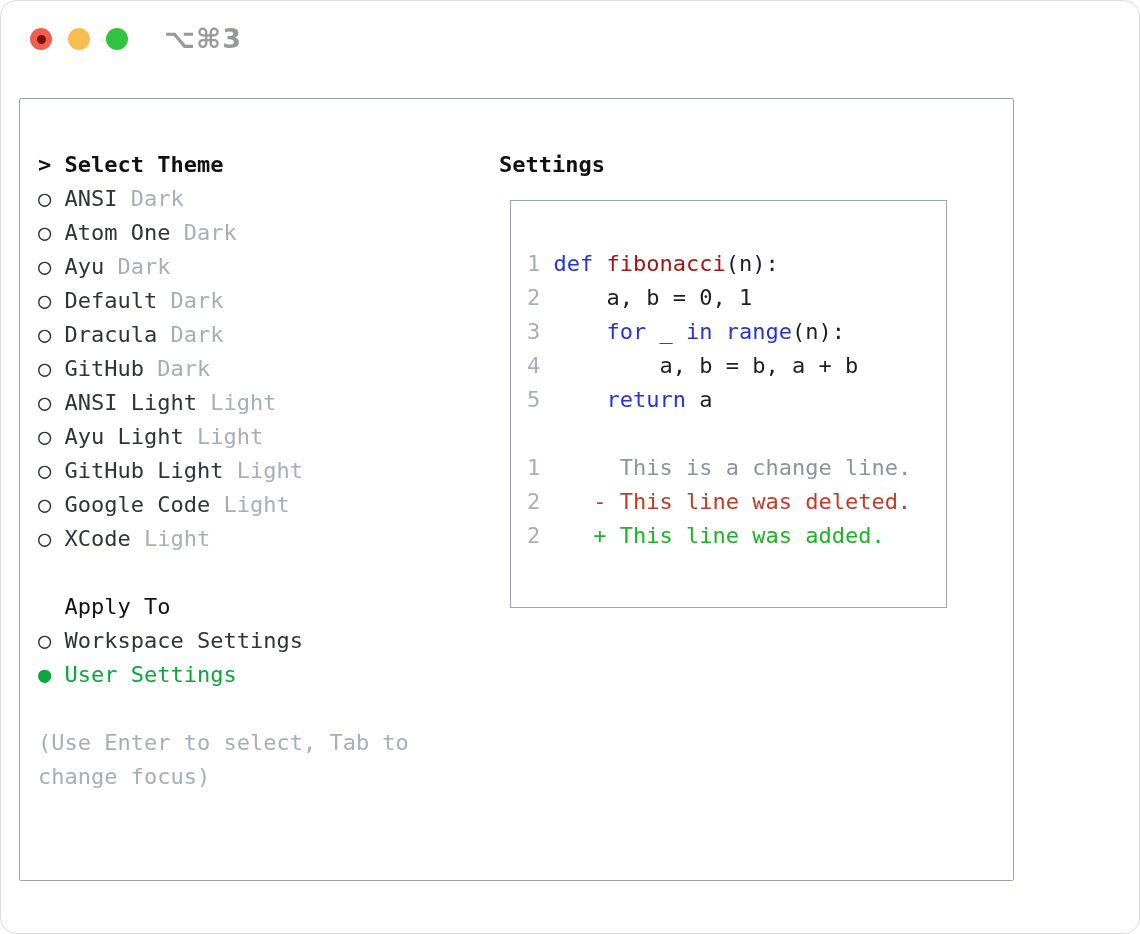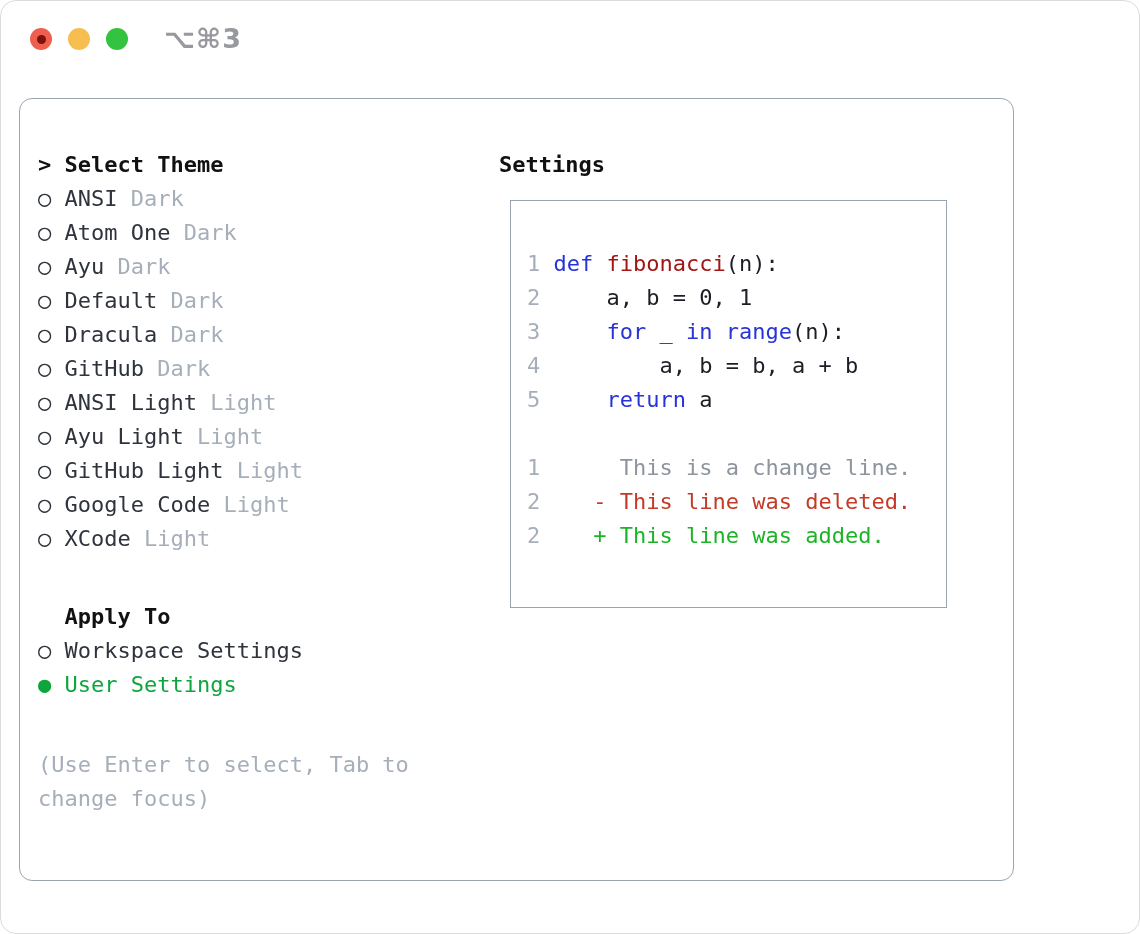--- a/index.html
+++ b/index.html
@@ -36,35 +36,35 @@
     letter-spacing: 1px;
     font-family: "DejaVu Sans", "Liberation Sans", sans-serif;
   }
   
   .panel {
     position: absolute;
     left: 18px; top: 97px;
     width: 995px; height: 783px;
     box-sizing: border-box;
     border: 1.5px solid var(--border);
-    border-radius: 13px;
+    border-radius: 2px;
     background: #ffffff;
   }
   .left-col  { position: absolute; left: 18px; top: 49px; width: 434px; }
   .right-col { position: absolute; left: 479px; top: 49px; }
 
   .left-col, .right-col, .preview-box { font-size: 22px; line-height: 34px; }
 
   .list-header { font-weight: bold; color: var(--heading); white-space: pre; }
   .row  { white-space: pre; color: var(--text); cursor: pointer; }
   .row .bullet { color: var(--text); }
   .row.selected .bullet, .row.selected .tname { color: var(--accent); }
   .ttag { color: var(--muted); }
-  .apply-header { margin-top: 44px; padding-left: 2ch; color: var(--heading); white-space: pre; font-weight: bold; }
-  .help { margin-top: 46px; color: var(--muted); white-space: normal; }
+  .apply-header { margin-top: 34px; padding-left: 2ch; color: var(--heading); white-space: pre; }
+  .help { margin-top: 34px; color: var(--muted); white-space: normal; }
 
   
   .preview-header { font-weight: bold; color: var(--heading); }
   .preview-box {
     box-sizing: border-box;
     margin-top: 18px; margin-left: 11px;
     width: 437px; height: 408px;
     border: 1.5px solid var(--border);
     background: #ffffff;
     padding: 46px 0 0 16px;

